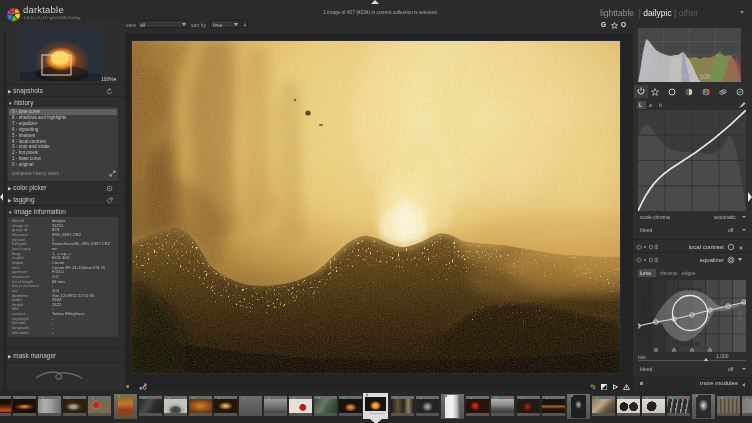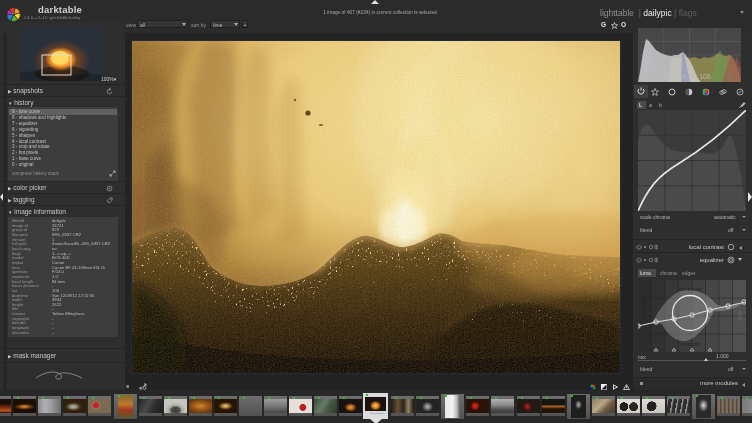--- a/index.html
+++ b/index.html
@@ -14,39 +14,39 @@
   <path d="M24 24 L10 8 A21 21 0 0 1 30 3 Z" fill="#e03a2f"></path>
   <path d="M24 24 L30 3 A21 21 0 0 1 45 19 Z" fill="#f7a32b"></path>
   <path d="M24 24 L45 19 A21 21 0 0 1 38 41 Z" fill="#f7d32b"></path>
   <path d="M24 24 L38 41 A21 21 0 0 1 15 44 Z" fill="#62b32e"></path>
   <path d="M24 24 L15 44 A21 21 0 0 1 3 24 Z" fill="#2b7fd4"></path>
   <path d="M24 24 L3 24 A21 21 0 0 1 10 8 Z" fill="#b92bd4"></path>
   <circle cx="24" cy="24" r="4.5" fill="#2b2b2b" stroke="none"></circle>
   <circle cx="22" cy="21.5" r="2" fill="#fff" stroke="none"></circle>
  </g>
 </svg>
-<div class="a" style="left:38px;top:3.5px;font-size:9.5px;font-weight:bold;color:#d0d0d0;letter-spacing:0.2px">darktable</div>
+<div class="a" style="left:23px;top:3.5px;font-size:9.5px;font-weight:normal;color:#d0d0d0;letter-spacing:0.2px">darktable</div>
 <div class="a" style="left:23.5px;top:15px;font-size:4.3px;color:#8a8a8a">2.4.0+c2+15~g0c03d8c6-dirty</div>
 
 <div class="a" style="left:126px;top:21.5px;font-size:5px;color:#9a9a9a">view</div>
 <div class="a" style="left:137px;top:20px;width:51px;height:8px;background:#363636;border:1px solid #1f1f1f"></div>
 <div class="a" style="left:140px;top:21.5px;font-size:5px;color:#b8b8b8">all</div>
 <div class="a" style="left:182px;top:22.5px;width:0;height:0;border-left:2.5px solid transparent;border-right:2.5px solid transparent;border-top:3px solid #aaa"></div>
 <div class="a" style="left:191px;top:21.5px;font-size:5px;color:#9a9a9a">sort by</div>
 <div class="a" style="left:210px;top:20px;width:30px;height:8px;background:#363636;border:1px solid #1f1f1f"></div>
 <div class="a" style="left:213px;top:21.5px;font-size:5px;color:#b8b8b8">time</div>
 <div class="a" style="left:234px;top:22.5px;width:0;height:0;border-left:2.5px solid transparent;border-right:2.5px solid transparent;border-top:3px solid #aaa"></div>
 <div class="a" style="left:242px;top:20px;width:6px;height:8px;background:#363636;border:1px solid #1f1f1f"></div>
 <div class="a" style="left:243.5px;top:23.5px;width:0;height:0;border-left:1.5px solid transparent;border-right:1.5px solid transparent;border-bottom:2.5px solid #aaa"></div>
 
 <div class="a" style="left:240px;top:9.5px;width:280px;text-align:center;font-size:4.8px;color:#a8a8a8">1 image of 407 (#234) in current collection is selected</div>
 
 <div class="a" style="left:371px;top:0;width:0;height:0;border-left:4px solid transparent;border-right:4px solid transparent;border-bottom:4px solid #ddd"></div>
 
-<div class="a" style="left:600px;top:7.5px;font-size:8.5px;color:#909090">lighttable&nbsp; <span style="color:#6b6b6b">|</span> <span style="color:#ededed">dailypic</span> <span style="color:#6b6b6b">|</span> <span style="color:#5f5f5f">flags</span></div>
+<div class="a" style="left:600px;top:7.5px;font-size:8.5px;color:#909090">lighttable&nbsp; <span style="color:#6b6b6b">|</span> <span style="color:#ededed">dailypic</span> <span style="color:#6b6b6b">|</span> <span style="color:#5f5f5f">other</span></div>
 <div class="a" style="left:740px;top:11px;width:0;height:0;border-left:2.5px solid transparent;border-right:2.5px solid transparent;border-top:3px solid #888"></div>
 
 <div class="a" style="left:601px;top:21px;font-size:6.5px;font-weight:bold;color:#e6e6e6">G</div>
 <svg class="a" style="left:611px;top:21.5px" width="7" height="7" viewBox="0 0 16 16">
     <path d="M8 1 L10 6 L15 6 L11 9.5 L12.5 15 L8 11.5 L3.5 15 L5 9.5 L1 6 L6 6 Z" fill="none" stroke="#e0e0e0" stroke-width="1.6"></path>
   </svg>
 <div class="a" style="left:621px;top:21px;font-size:6.5px;font-weight:bold;color:#e6e6e6">O</div>
 
 <div class="a" style="left:125px;top:33px;width:508px;height:357px;background:#232323"></div>
 

